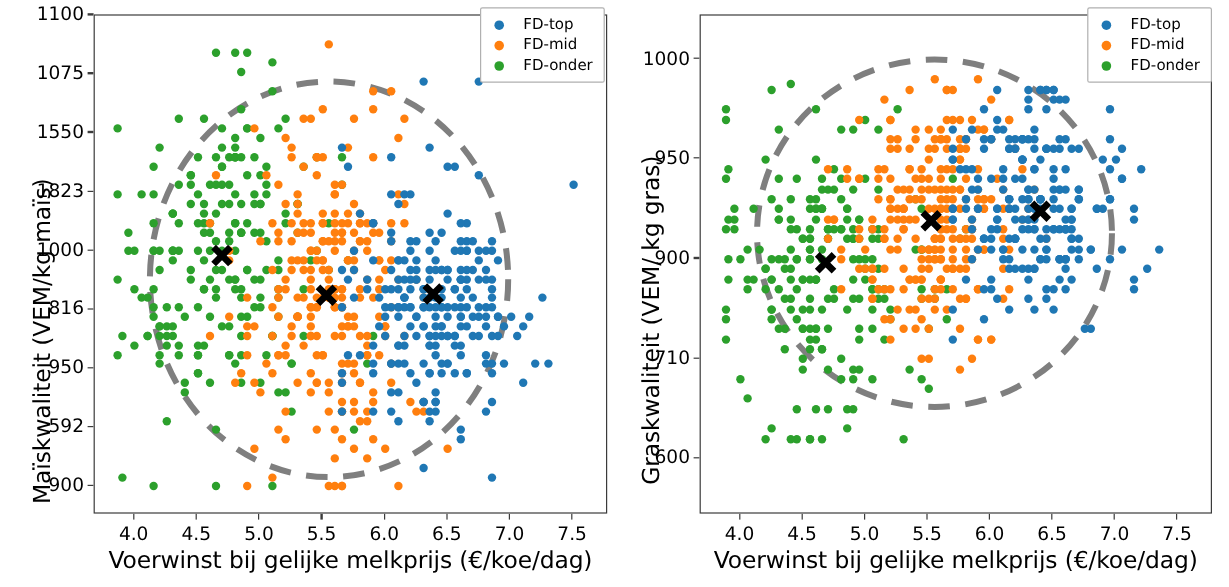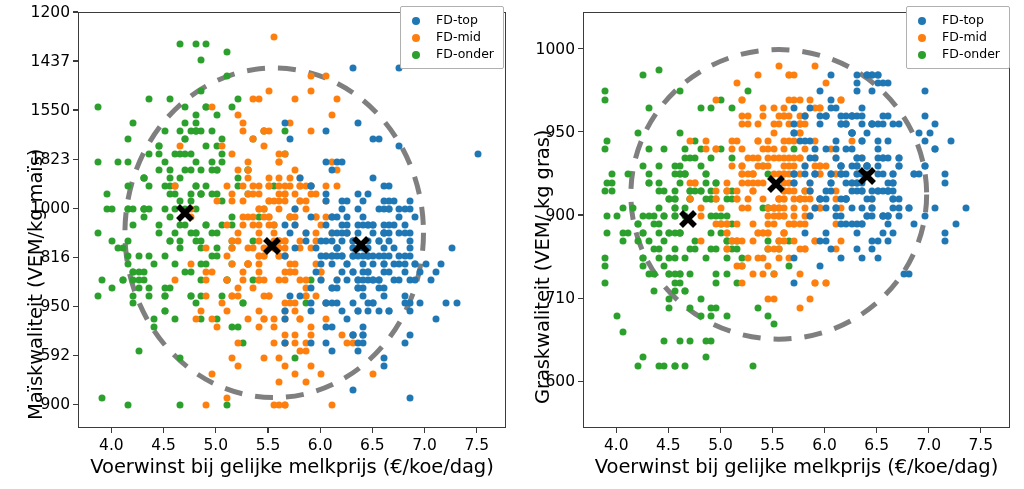--- a/index.html
+++ b/index.html
@@ -115,23 +115,23 @@
         <div class="ytick" style="left: 12px; width: 58px; top: 306.34px;">950</div>
         <div class="ytick-mark" style="left: 73px; top: 256.633px;"></div>
         <div class="ytick" style="left: 12px; width: 58px; top: 257.283px;">816</div>
         <div class="ytick-mark" style="left: 73px; top: 207.576px;"></div>
         <div class="ytick" style="left: 12px; width: 58px; top: 208.226px;">1000</div>
         <div class="ytick-mark" style="left: 73px; top: 158.52px;"></div>
         <div class="ytick" style="left: 12px; width: 58px; top: 159.17px;">1823</div>
         <div class="ytick-mark" style="left: 73px; top: 109.463px;"></div>
         <div class="ytick" style="left: 12px; width: 58px; top: 110.113px;">1550</div>
         <div class="ytick-mark" style="left: 73px; top: 60.4066px;"></div>
-        <div class="ytick" style="left: 12px; width: 58px; top: 61.0566px;">1437</div>
+        <div class="ytick" style="left: 12px; width: 58px; top: 61.0566px;">1075</div>
         <div class="ytick-mark" style="left: 73px; top: 11.35px;"></div>
-        <div class="ytick" style="left: 12px; width: 58px; top: 12px;">1200</div>
+        <div class="ytick" style="left: 12px; width: 58px; top: 12px;">1100</div>
       </div>
     <div class="plot-frame">
       <svg class="ellipse-svg" width="428" height="416">
           <ellipse cx="195.20975609756096" cy="219.77358490566039" rx="149.2780487804878" ry="164.83018867924528" fill="none" stroke="#7f7f7f" stroke-width="5" stroke-dasharray="18 13" stroke-linecap="butt"></ellipse>
         </svg>
       <div class="points-layer">
           <div class="dot" style="background: rgb(44, 160, 44); left: 111.698px; top: 282.566px;"></div>
           <div class="dot" style="background: rgb(44, 160, 44); left: 75.161px; top: 313.962px;"></div>
           <div class="dot" style="background: rgb(44, 160, 44); left: 54.2829px; top: 211.925px;"></div>
           <div class="dot" style="background: rgb(44, 160, 44); left: 96.039px; top: 196.226px;"></div>

